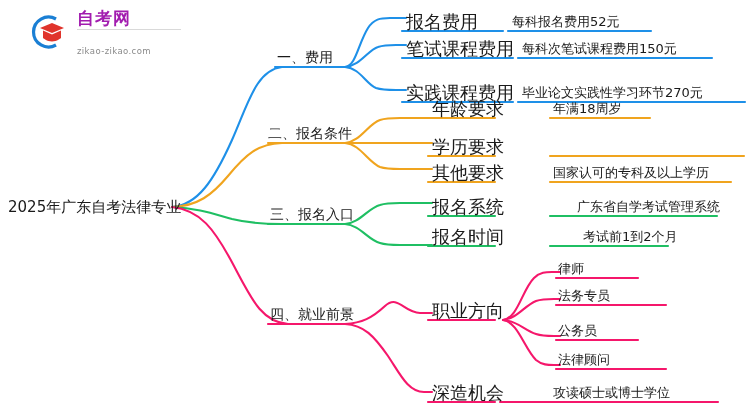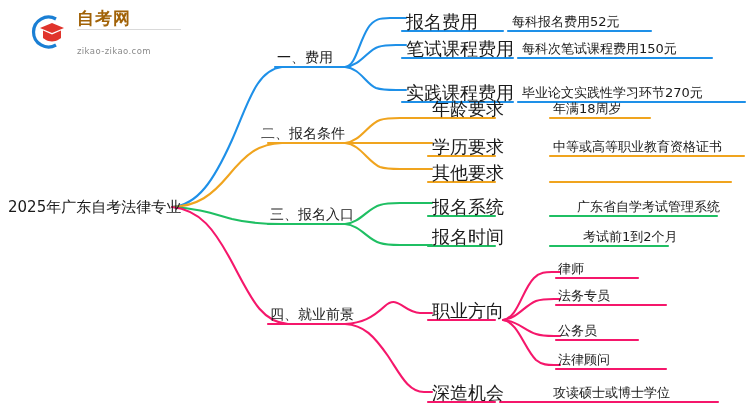--- a/index.html
+++ b/index.html
@@ -10,21 +10,21 @@
     overflow:hidden;
   }
   #stage{position:relative;width:750px;height:410px;background:#fff;}
   svg#links{position:absolute;left:0;top:0;width:750px;height:410px;}
 
   
   #logo{position:absolute;left:30px;top:8px;display:flex;align-items:center;gap:9px;}
   #logo .mark{position:relative;width:38px;height:38px;}
   #logo .mark svg{display:block;}
   #logo .words{display:flex;flex-direction:column;line-height:1;padding-top:2px;}
-  #logo .zh{font-size:17px;font-weight:bold;color:#a16207;letter-spacing:1px;
+  #logo .zh{font-size:17px;font-weight:bold;color:#a21caf;letter-spacing:1px;
             font-family:"DejaVu Sans","Liberation Sans",sans-serif;}
   #logo .en{font-size:8.5px;color:#8a8a8a;letter-spacing:.4px;margin-top:20px;
             font-family:"DejaVu Sans","Liberation Sans",sans-serif;}
   #logo .rule{position:absolute;left:47px;top:21px;width:104px;height:1px;background:#d9d9d9;}
 
   
   .node{position:absolute;white-space:nowrap;color:#1a1a1a;
         font-family:"DejaVu Sans","Liberation Sans",sans-serif;
         transform:translateY(-50%);}
   .node.root{font-size:15px;}
@@ -120,26 +120,26 @@
   <div class="node root" style="left:8px;top:207px;">2025年广东自考法律专业</div>
 
   <div class="node lvl1" style="left:277px;top:58px;">一、费用</div>
   <div class="node lvl2" style="left:406px;top:22px;">报名费用</div>
   <div class="node lvl3" style="left:512px;top:22px;">每科报名费用52元</div>
   <div class="node lvl2" style="left:406px;top:49px;">笔试课程费用</div>
   <div class="node lvl3" style="left:522px;top:49px;">每科次笔试课程费用150元</div>
   <div class="node lvl2" style="left:406px;top:93px;">实践课程费用</div>
   <div class="node lvl3" style="left:522px;top:93px;">毕业论文实践性学习环节270元</div>
 
-  <div class="node lvl1" style="left:261px;top:134px;">二、报名条件</div>
+  <div class="node lvl1" style="left:268px;top:134px;">二、报名条件</div>
   <div class="node lvl2" style="left:432px;top:109px;">年龄要求</div>
   <div class="node lvl3" style="left:553px;top:109px;">年满18周岁</div>
   <div class="node lvl2" style="left:432px;top:147px;">学历要求</div>
-  <div class="node lvl3" style="left:553px;top:147px;">中等或高等职业教育资格证书</div>
   <div class="node lvl2" style="left:432px;top:173px;">其他要求</div>
+  <div class="node lvl3" style="left:553px;top:173px;">国家认可的专科及以上学历</div>
 
   <div class="node lvl1" style="left:270px;top:215px;">三、报名入口</div>
   <div class="node lvl2" style="left:432px;top:207px;">报名系统</div>
   <div class="node lvl3" style="left:577px;top:207px;">广东省自学考试管理系统</div>
   <div class="node lvl2" style="left:432px;top:237px;">报名时间</div>
   <div class="node lvl3" style="left:553px;top:237px;margin-left:30px;">考试前1到2个月</div>
 
   <div class="node lvl1" style="left:270px;top:315px;">四、就业前景</div>
   <div class="node lvl2" style="left:432px;top:311px;text-align:center;">职业方向</div>
   <div class="node lvl3" style="left:558px;top:269px;">律师</div>

